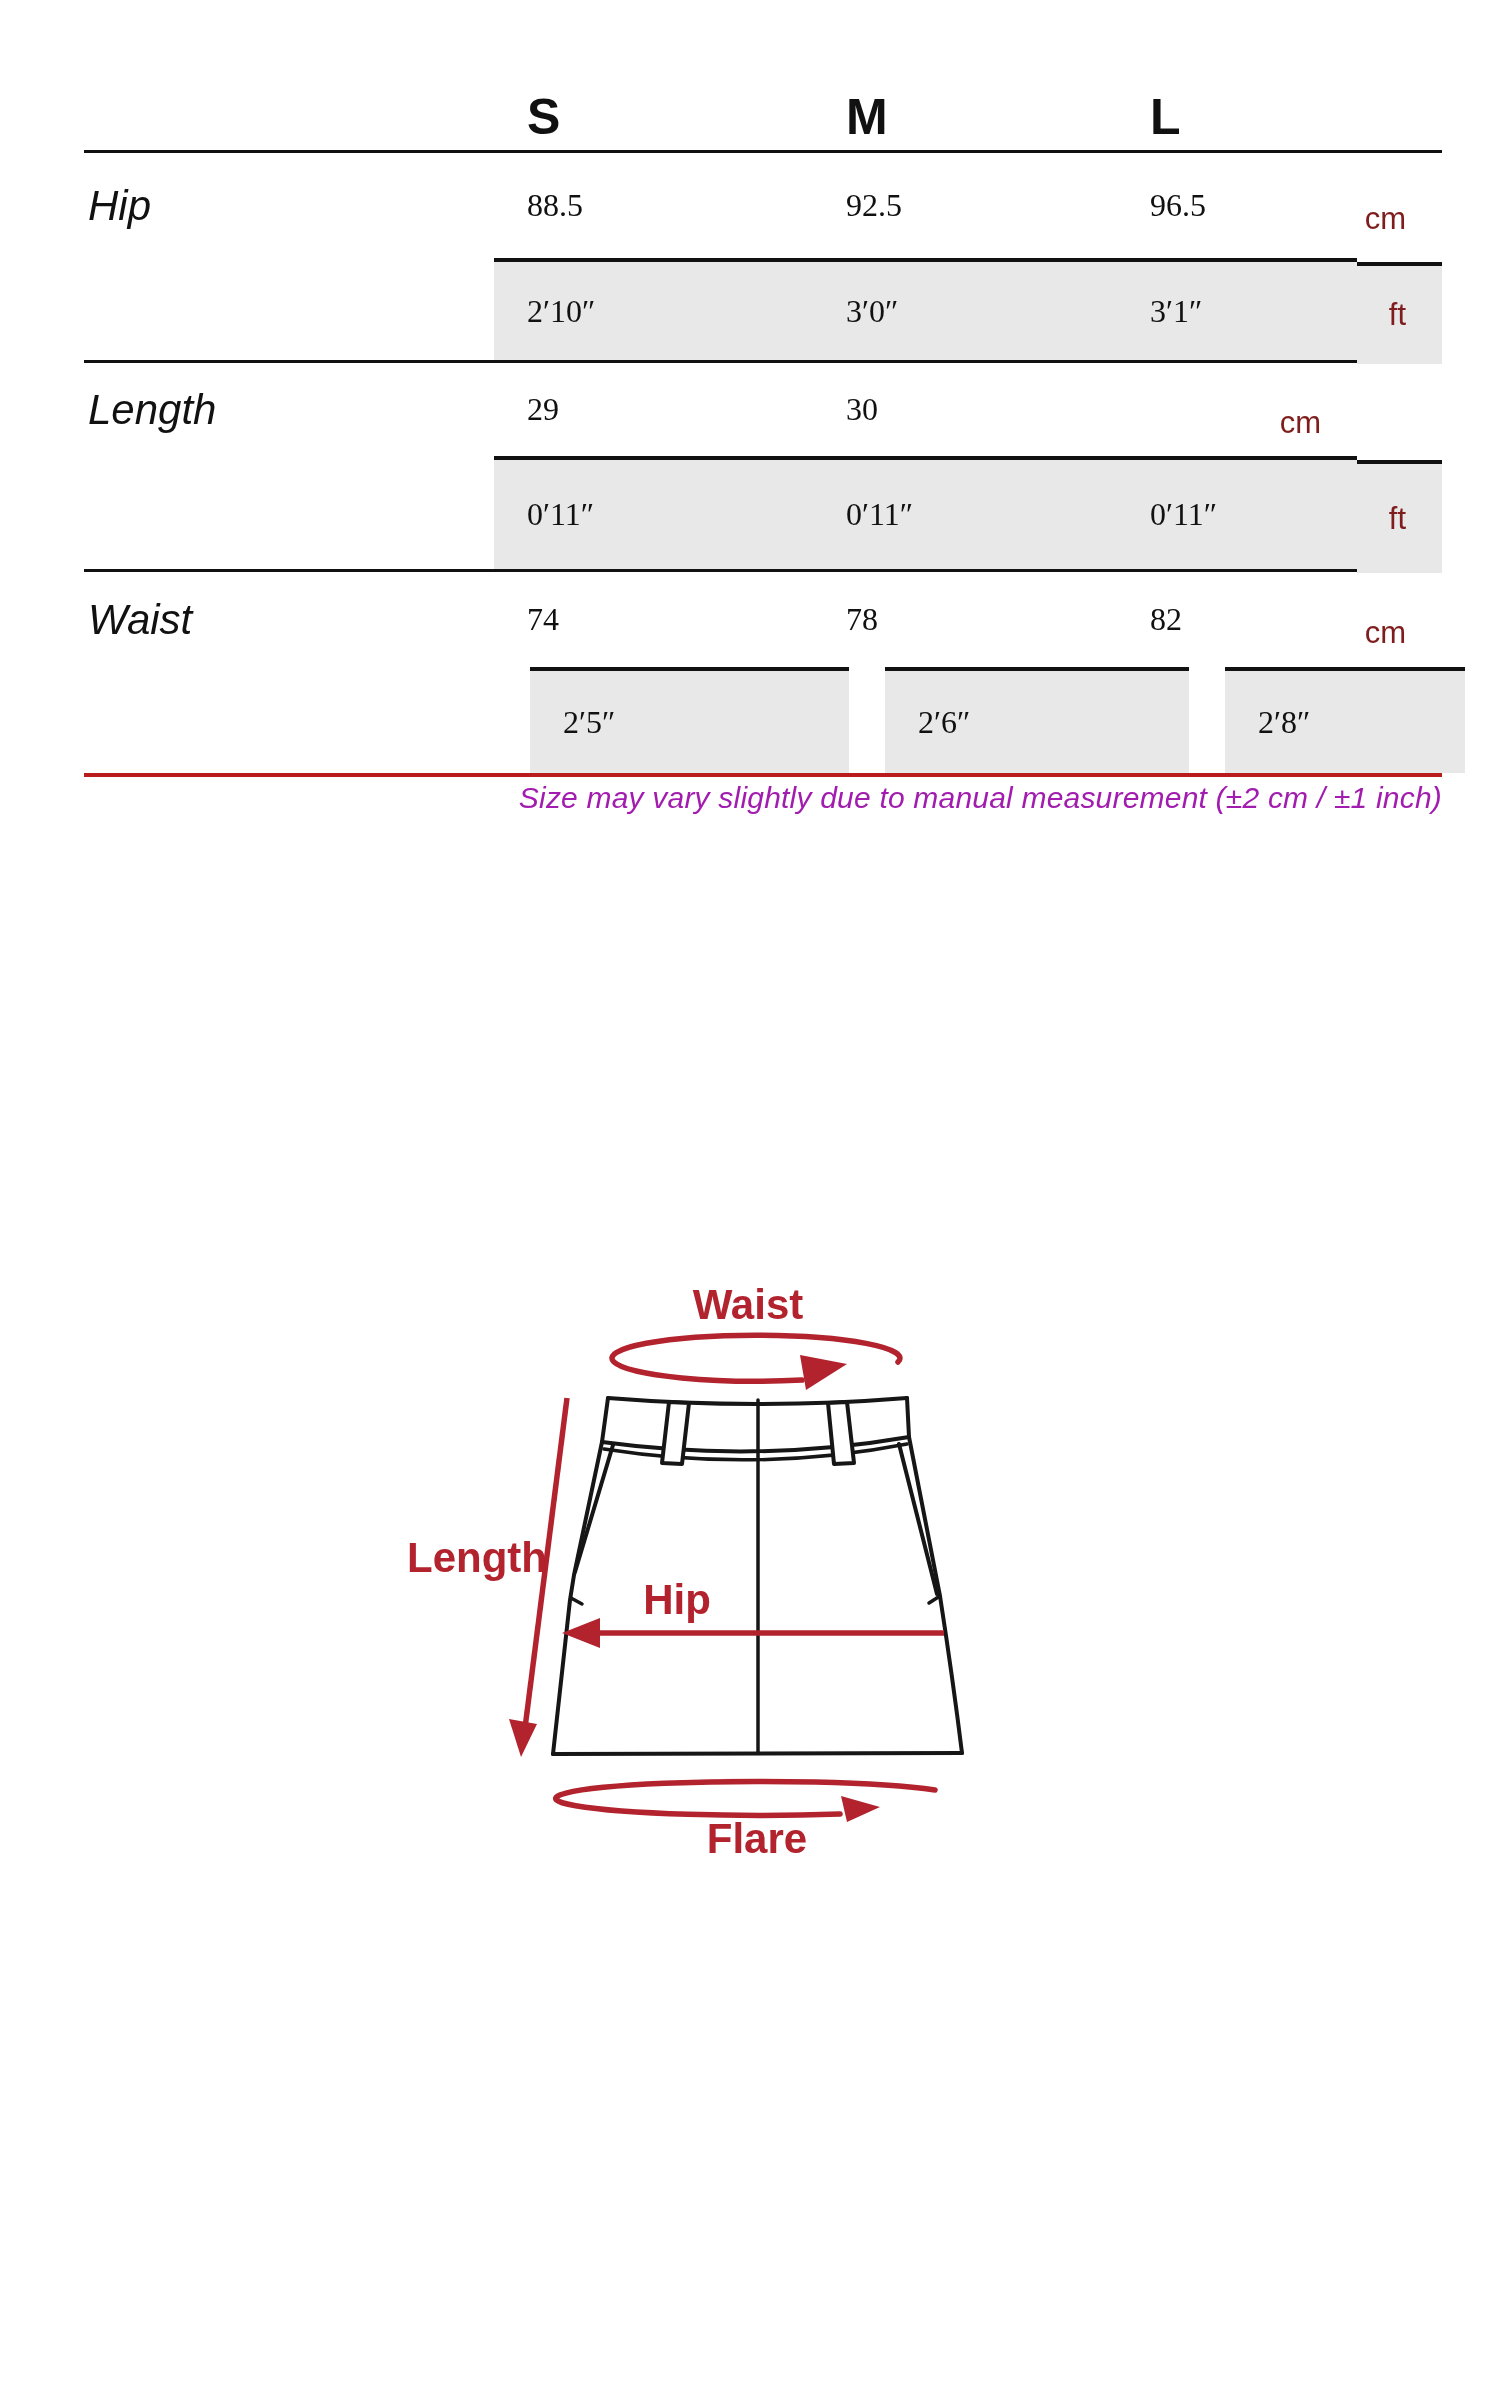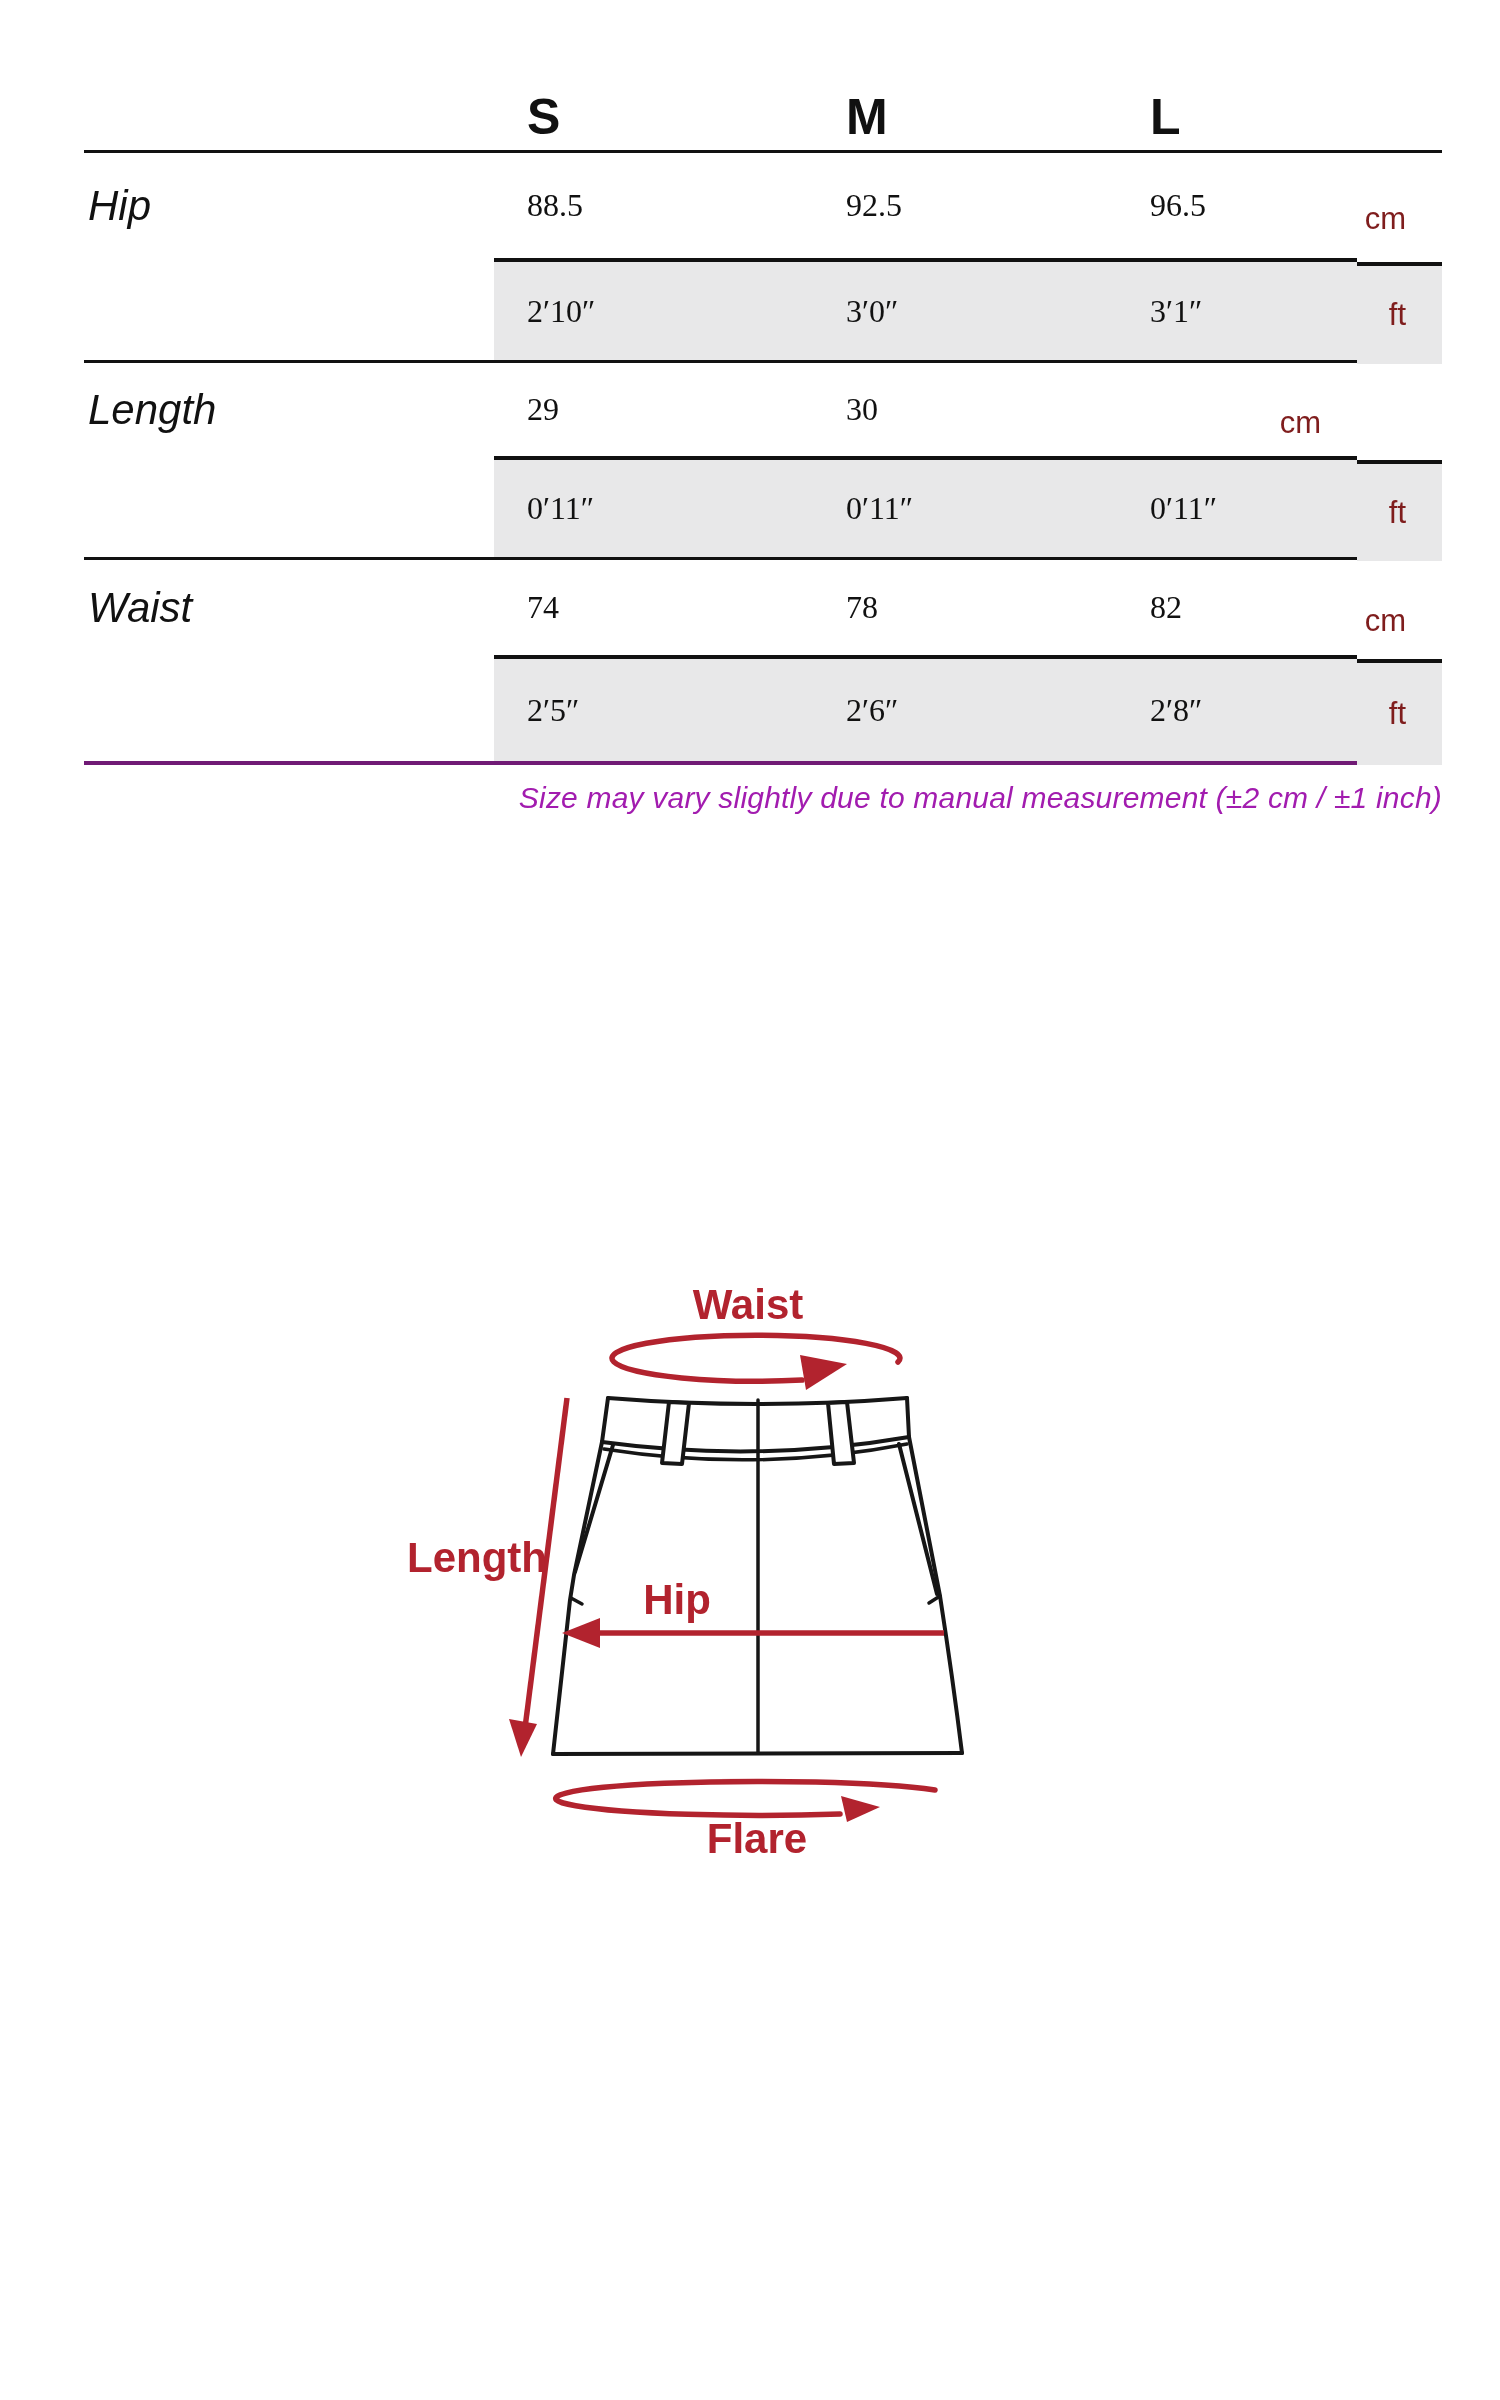--- a/index.html
+++ b/index.html
@@ -11,23 +11,23 @@
   
   .size-table{position:absolute;left:84px;top:84px;width:1358px;}
   .trow{display:grid;grid-template-columns:410px 319px 304px 240px 85px;box-sizing:border-box;}
   .trow > div{display:flex;align-items:center;box-sizing:border-box;height:100%;}
   .hdr{height:69px;border-bottom:3px solid #111;}
   .hdr .szh{font-size:50px;font-weight:bold;padding-left:33px;}
   .cm-row .val,.ft-row .val{font-size:32px;padding-left:33px;font-family:Liberation Serif, serif;}
   .rlabel{font-size:42px;font-style:italic;padding-left:4px;}
   .unit{font-size:31px;color:#7f1d1d;justify-content:flex-end;padding-right:36px;transform:translateY(13px);}
   .ft-row .unit{transform:translateY(4px);}
-  .h105{height:105px;} .h93{height:93px;} .h104{height:104px;} .h95{height:95px;} .h110{height:110px;}
+  .h105{height:105px;} .h93{height:93px;} .h104{height:116px;} .h95{height:95px;} .h110{height:110px;}
   .ft-row{border-bottom:3px solid #111;}
-  .ft-row.last{border-bottom:4px solid #701a75;}
+  .ft-row.last{border-bottom:4px solid #b91c1c;gap:36px;}
   .ft-row .g{background:#e8e8e9;border-top:4px solid #111;}
   
   .footnote{
     position:absolute;left:84px;top:781px;width:1358px;
     text-align:right;font-size:30px;font-style:italic;color:#a21caf;letter-spacing:.2px;
   }
   
   .diagram{position:absolute;left:350px;top:1260px;width:800px;height:640px;}
   .diagram text{font-family:"Liberation Sans", sans-serif;font-weight:bold;font-size:42px;}
 </style>

